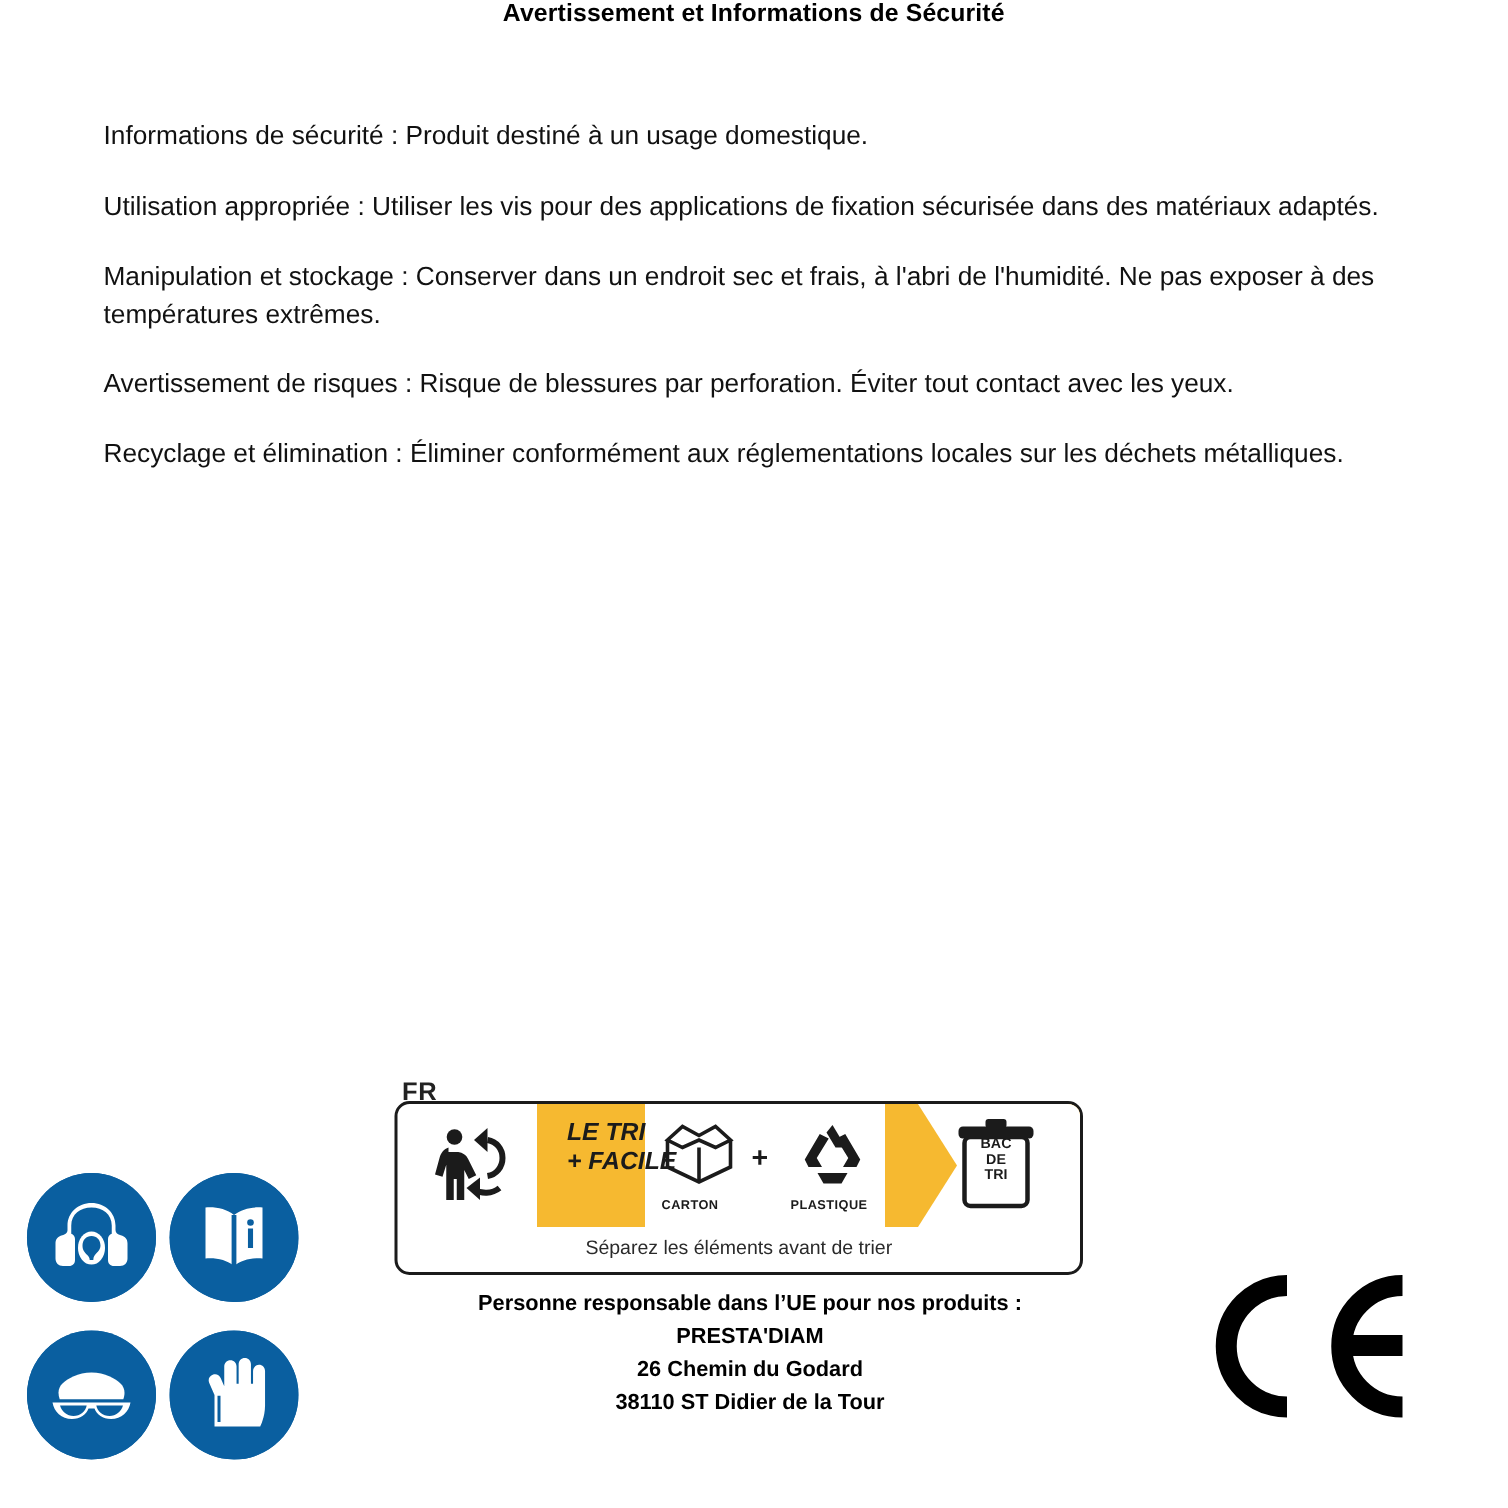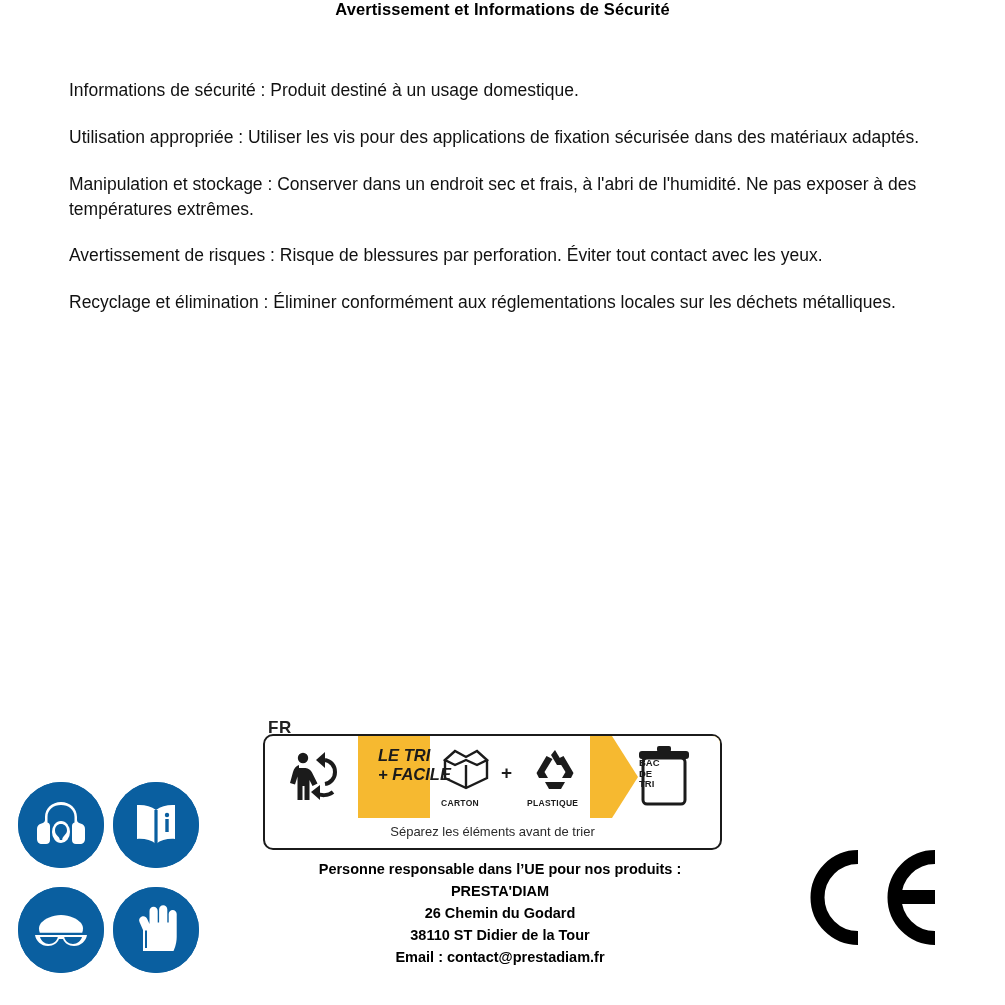--- a/index.html
+++ b/index.html
@@ -179,20 +179,21 @@
     top: 8px;
     width: 62px;
     height: 66px;
     z-index: 5;
   }
   .tri-bin-text {
     position: absolute;
     left: 374px;
     top: 22px;
     width: 50px;
+    text-align: center;
     font-size: 9.5px;
     font-weight: bold;
     line-height: 1.12;
     color: #1b1b1b;
     z-index: 6;
   }
   .tri-footer {
     position: absolute;
     left: 0;
     top: 82px;
@@ -347,21 +348,20 @@
 
       <div class="tri-footer">Séparez les éléments avant de trier</div>
     </div>
   </div>
 
   <div class="address">
     <div>Personne responsable dans l’UE pour nos produits :</div>
     <div>PRESTA'DIAM</div>
     <div>26 Chemin du Godard</div>
     <div>38110 ST Didier de la Tour</div>
-    <div>Email : contact@prestadiam.fr</div>
   </div>
 
   <div class="ce-mark">
     <svg width="150" height="105" viewBox="0 0 150 105">
       <path d="M63 12a40.5 40.5 0 1 0 0 81" fill="none" stroke="#000000" stroke-width="14"></path>
       <path d="M140 12a40.5 40.5 0 1 0 0 81" fill="none" stroke="#000000" stroke-width="14"></path>
       <rect x="103" y="45" width="37" height="14" fill="#000000"></rect>
     </svg>
   </div>
 

